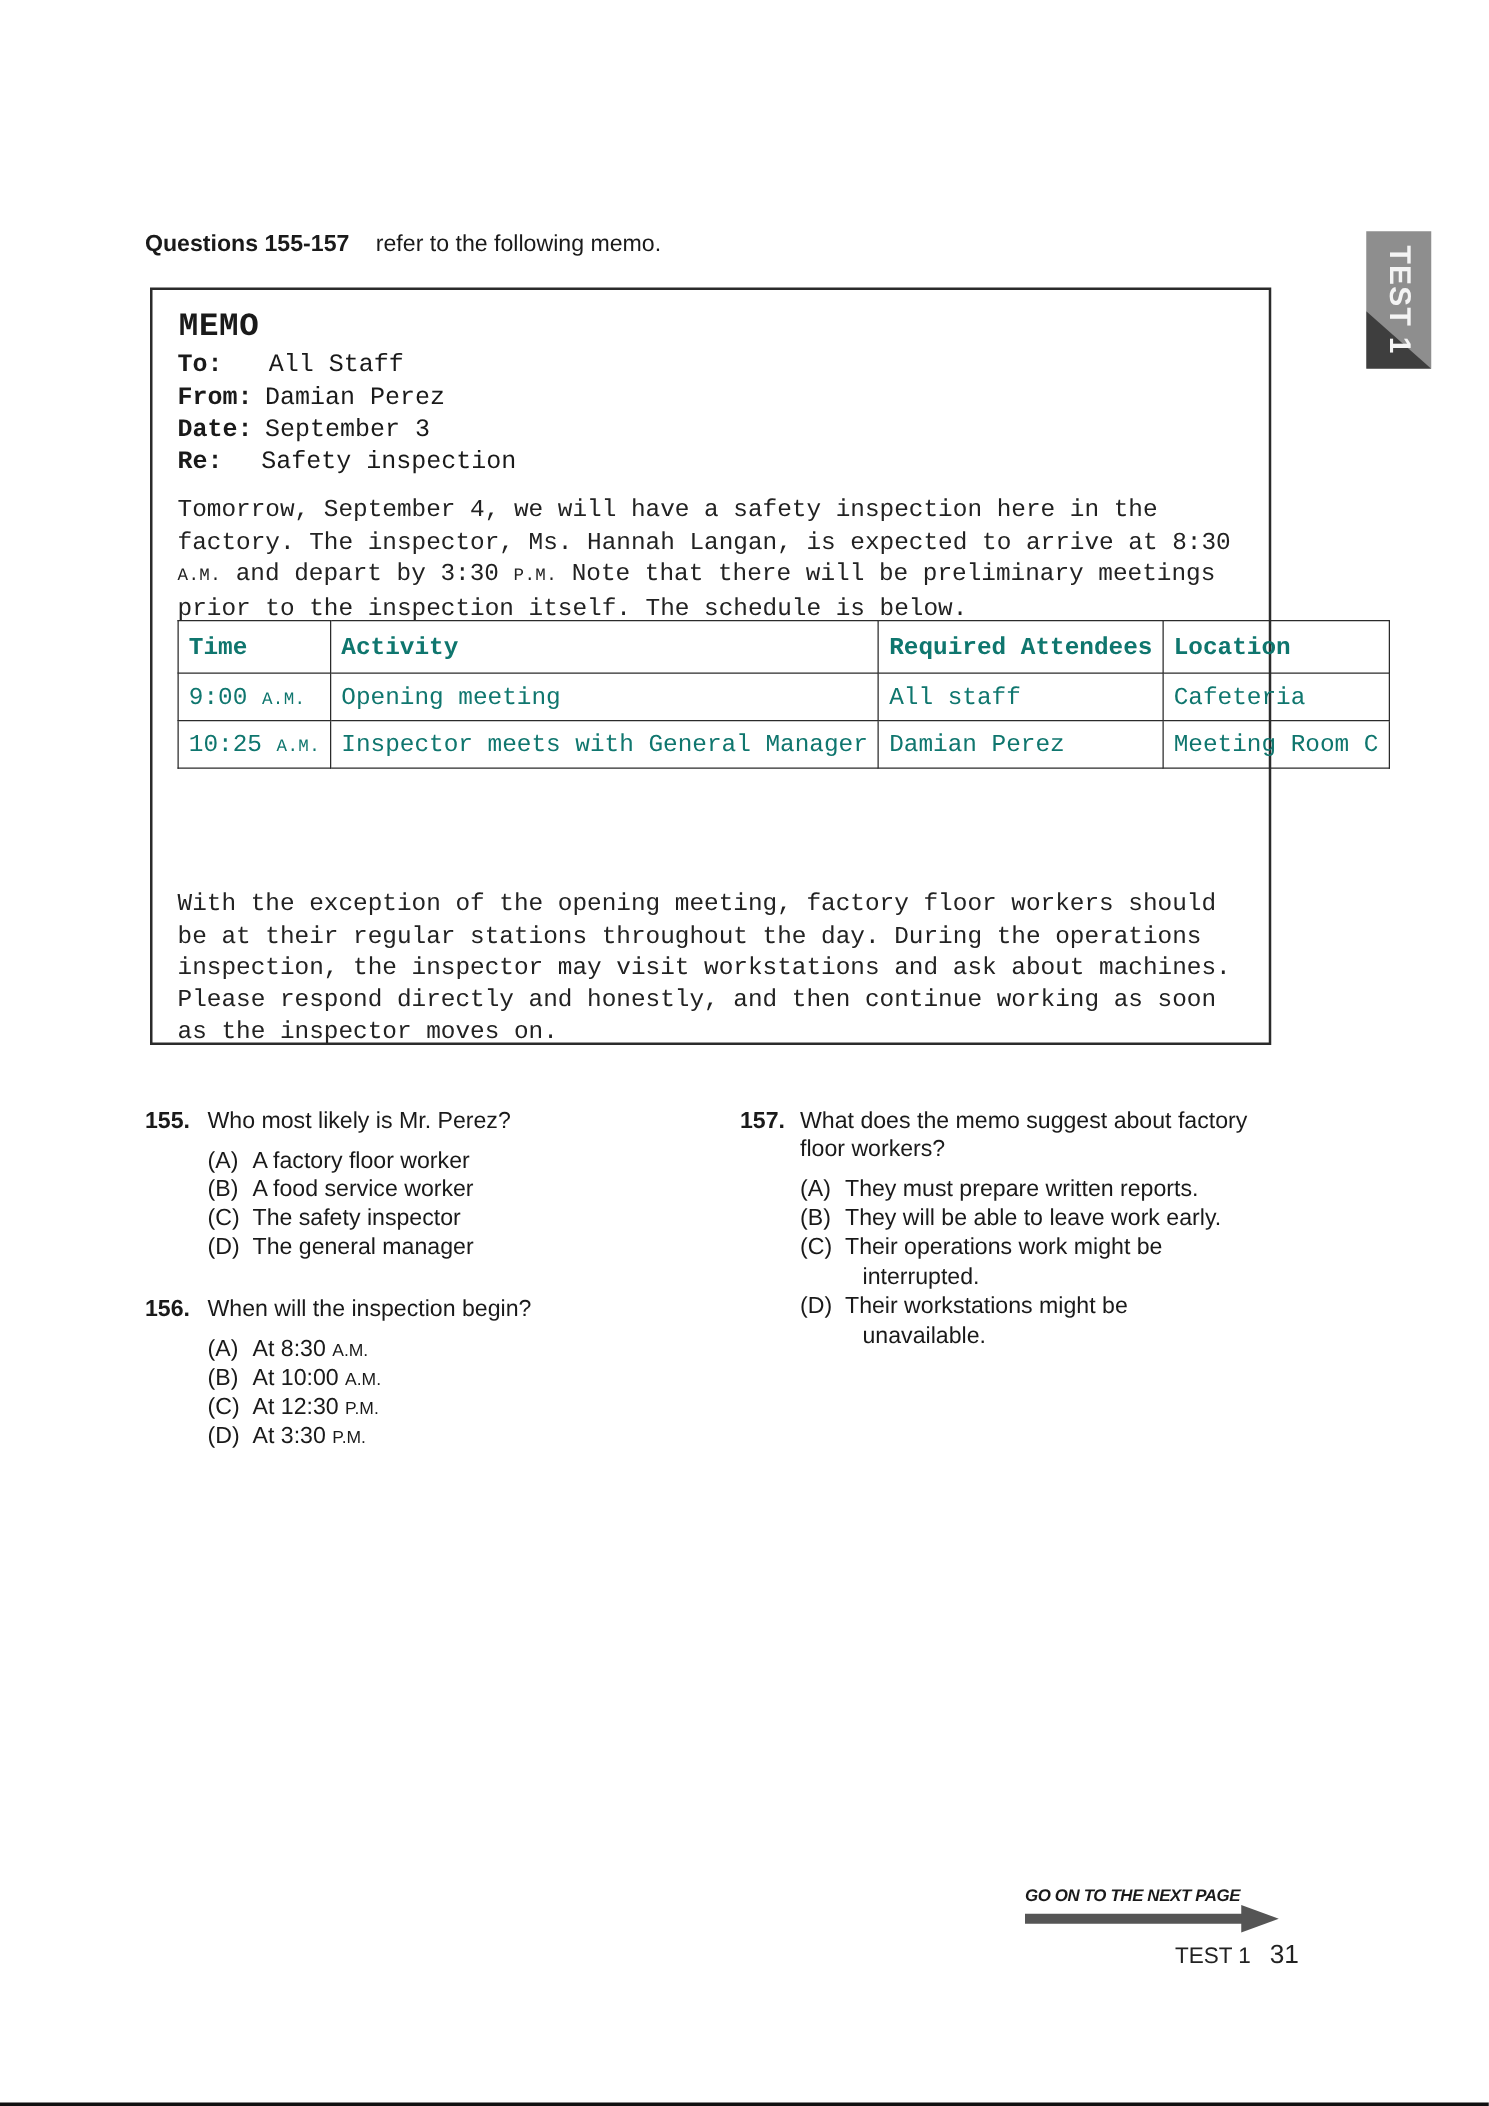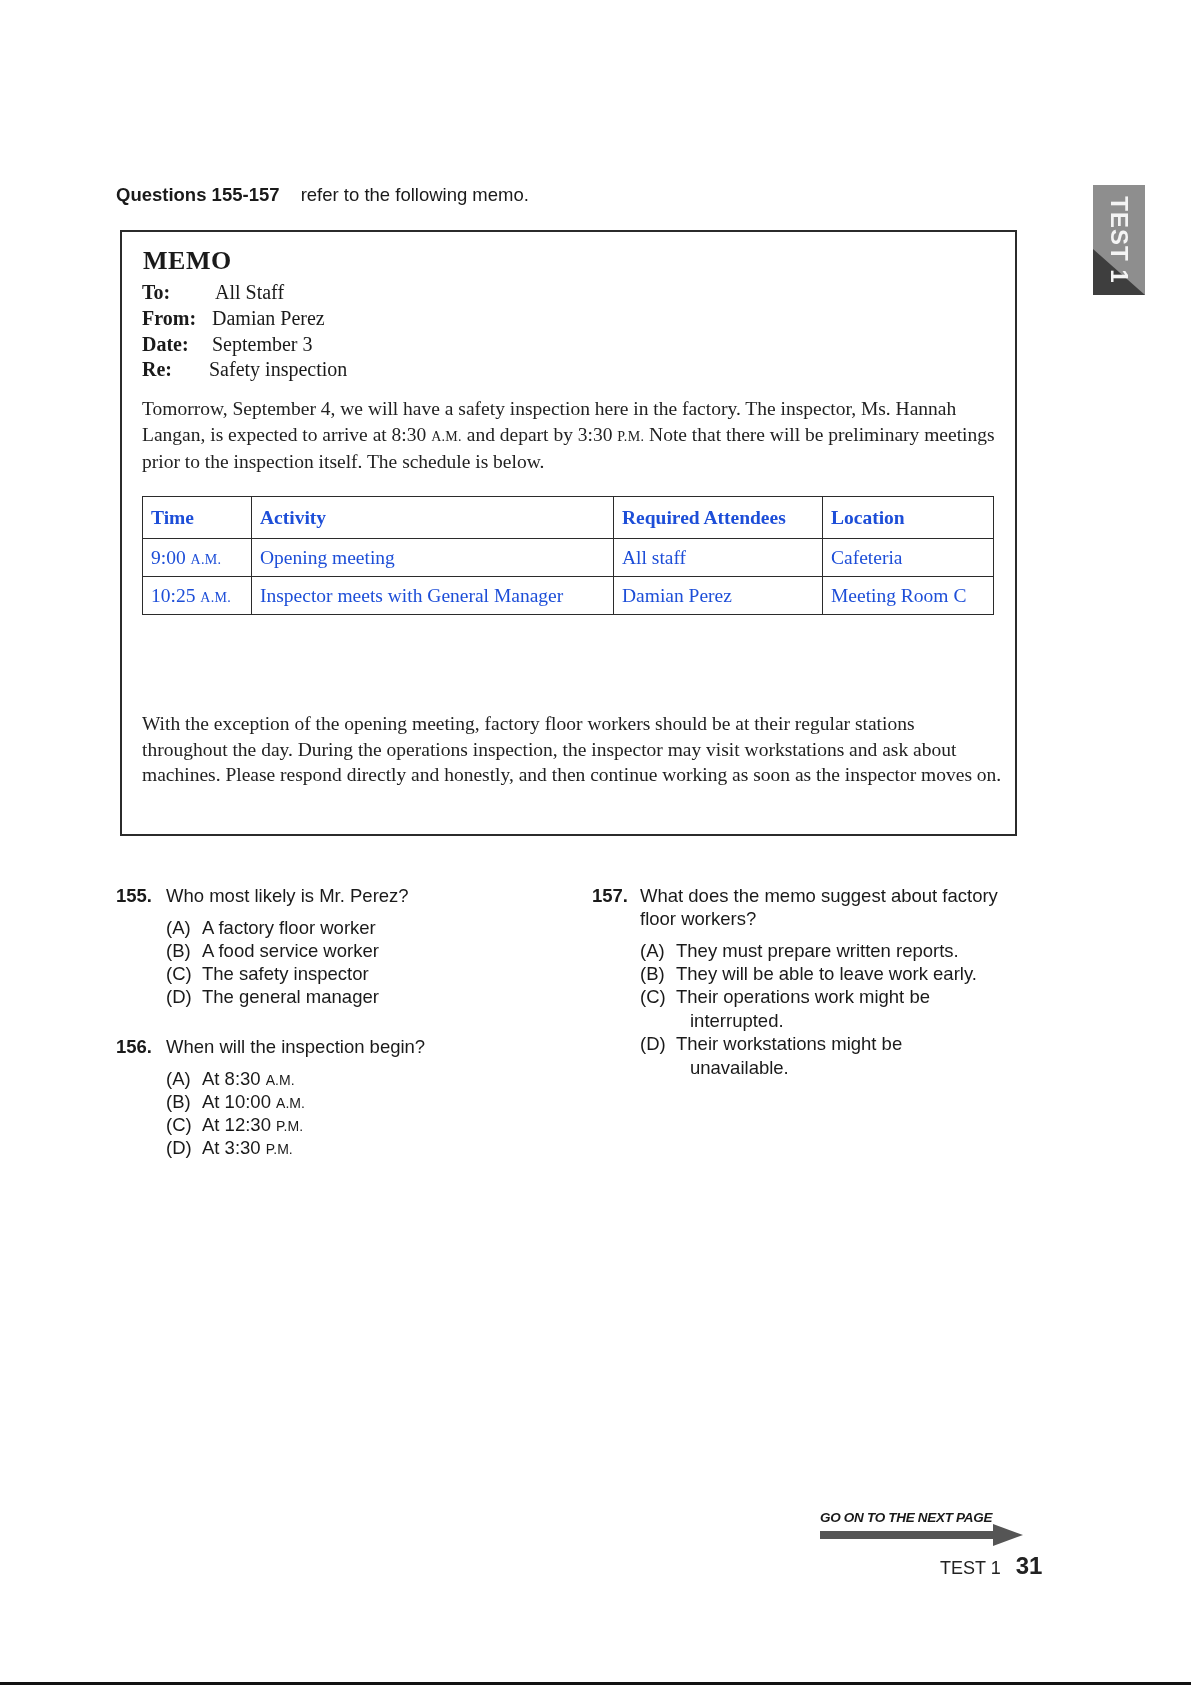--- a/index.html
+++ b/index.html
@@ -2,21 +2,21 @@
 <html><head>
 <meta charset="utf-8">
 <style>
   html, body { margin: 0; padding: 0; }
   body {
     width: 1191px; height: 1685px; position: relative; overflow: hidden;
     background: #ffffff; color: #1a1a1a;
     font-family: "Liberation Sans", sans-serif;
   }
   .abs { position: absolute; }
-  .serif { font-family: Liberation Serif, serif; }
+  .serif { font-family: Liberation Mono, monospace; }
 
   
   #instruction { left: 116px; top: 184px; font-size: 18.5px; color: #1a1a1a; }
   #instruction .qrange { font-weight: bold; margin-right: 16px; }
 
   
   #side-tab {
     left: 1093px; top: 185px; width: 52px; height: 110px;
     background: linear-gradient(135deg, #9a9a9a 0%, #8c8c8c 60%, #555 60%, #3d3d3d 100%);
     background: #8e8e8e;
@@ -45,21 +45,21 @@
 
   .para {
     position: absolute; left: 142px; width: 860px; font-size: 19.5px; line-height: 25.5px;
     color: #222;
   }
   .sc { font-size: 14px; letter-spacing: 0.3px; }
 
   
   #schedule {
     position: absolute; left: 142px; top: 496px;
-    border-collapse: collapse; font-size: 19.5px; color: #1d4ed8;
+    border-collapse: collapse; font-size: 19.5px; color: #0f766e;
   }
   #schedule th, #schedule td {
     border: 1.5px solid #2b2b2b; text-align: left; padding: 0 8px; white-space: nowrap;
   }
   #schedule th { font-weight: bold; height: 41px; }
   #schedule td { height: 37px; }
   #schedule .c1 { width: 92px; }
   #schedule .c2 { width: 345px; }
   #schedule .c3 { width: 192px; }
   #schedule .c4 { width: 154px; }
@@ -76,21 +76,21 @@
   
   #next-page { left: 820px; top: 1508px; }
   #next-page .lbl { font-style: italic; font-weight: bold; font-size: 13.5px; letter-spacing: -0.3px; color: #1a1a1a; }
   #next-page .arrow-shaft { position: absolute; left: 0; top: 23px; width: 175px; height: 8px; background: #555; }
   #next-page .arrow-head {
     position: absolute; left: 173px; top: 16px; width: 0; height: 0;
     border-left: 30px solid #555; border-top: 11px solid transparent; border-bottom: 11px solid transparent;
   }
   #page-num { left: 940px; top: 1552px; font-size: 18px; color: #222; }
   #page-num .lbl { margin-right: 10px; }
-  #page-num .num { font-weight: bold; font-size: 24px; }
+  #page-num .num { font-weight: normal; font-size: 21px; }
   #bottom-rule { left: 0; top: 1682px; width: 1191px; height: 3px; background: #111; }
 </style>
 </head>
 <body>
 
 <div id="instruction" class="abs">
   <span class="qrange">Questions 155-157</span>
   <span>refer to the following memo.</span>
 </div>
 

